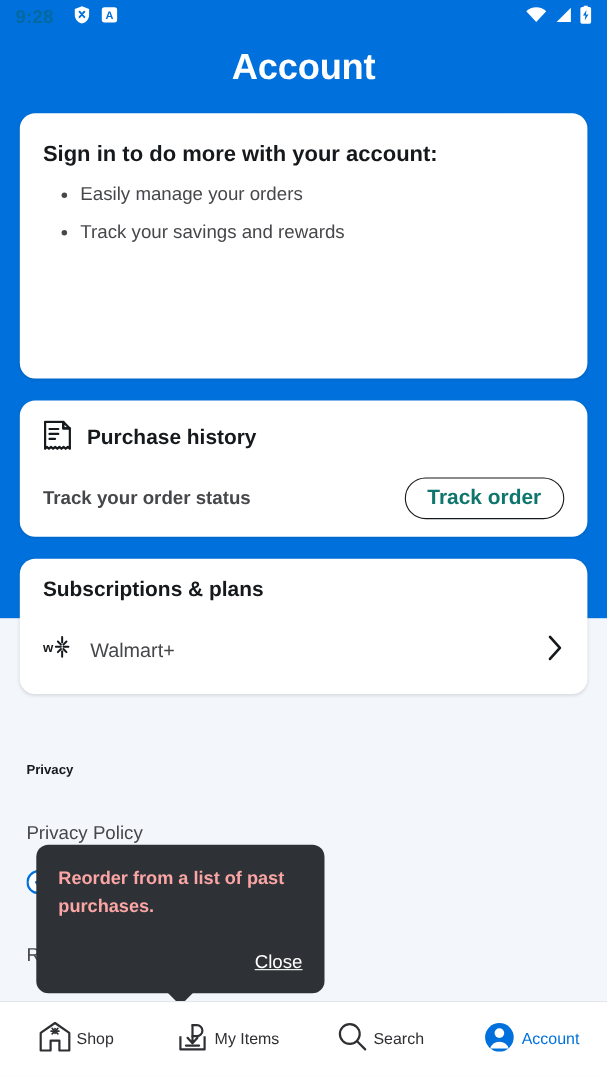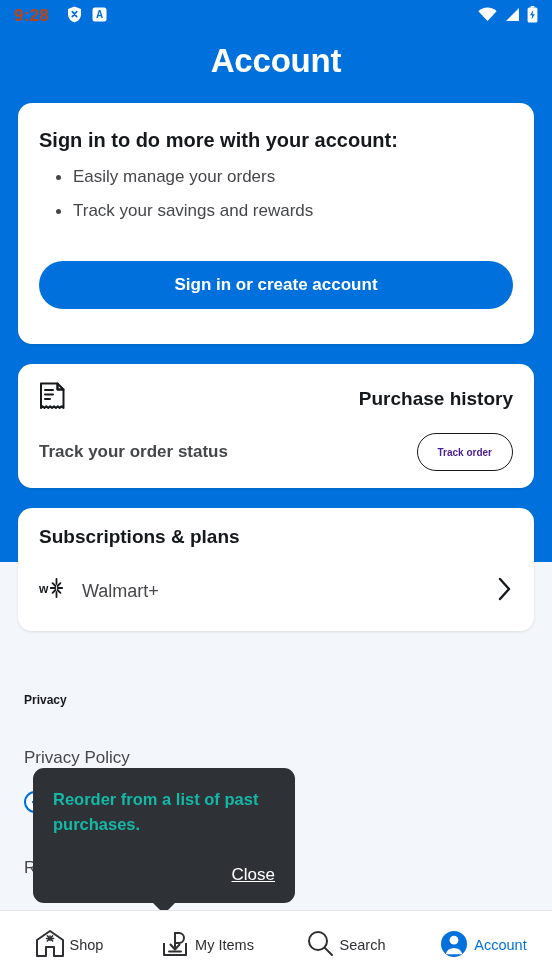--- a/index.html
+++ b/index.html
@@ -16,21 +16,21 @@
     width: 552px; height: 562px;
     background: #0071DC;
   }
 
   
   .statusbar {
     position: absolute; top: 0; left: 0;
     width: 552px; height: 28px;
     display: flex; align-items: center;
     padding: 16px 14px;
-    color: #c2410c;
+    color: #0369a1;
   }
   .sb-time { font-size: 17px; font-weight: 700; letter-spacing: .2px; }
   .sb-left-icons { display: flex; align-items: center; gap: 10px; margin-left: 18px; }
   .sb-spacer { flex: 1; }
   .sb-right-icons { display: flex; align-items: center; gap: 7px; }
 
   
   .page-title {
     position: absolute; top: 42px; left: 0; width: 552px;
     text-align: center;
@@ -66,32 +66,32 @@
     position: absolute; left: 21px; top: 158px;
     width: 474px; height: 48px;
     background: #0071DC; color: #fff;
     border: none; border-radius: 24px;
     font-family: inherit; font-size: 17px; font-weight: 700;
     cursor: pointer;
   }
 
   
   .card-purchase { top: 364px; height: 124px; padding: 18px 21px 0; }
-  .ph-head { display: flex; align-items: center; gap: 13px; justify-content: space-between; }
+  .ph-head { display: flex; align-items: center; gap: 13px; }
   .ph-title { font-size: 19px; font-weight: 700; color: #16191C; }
   .ph-row {
     display: flex; align-items: center; justify-content: space-between;
     margin-top: 18px;
   }
   .ph-sub { font-size: 17px; color: #46474A; font-weight: bold; }
   .track-btn {
     height: 38px; padding: 0 20px;
-    background: #fff; color: #4c1d95;
+    background: #fff; color: #0f766e;
     border: 1.6px solid #16191C; border-radius: 19px;
-    font-family: inherit; font-size: 10px; font-weight: 700;
+    font-family: inherit; font-size: 19px; font-weight: 700;
     cursor: pointer;
   }
 
   
   .card-subs { top: 508px; height: 123px; padding: 18px 21px 0; }
   .subs-title { font-size: 19px; font-weight: 700; color: #16191C; }
   .subs-row {
     display: flex; align-items: center;
     margin-top: 28px;
   }
@@ -109,21 +109,21 @@
 
   
   .tooltip {
     position: absolute; left: 33px; top: 768px;
     width: 262px; height: 135px;
     background: #2E3236;
     border-radius: 11px;
     padding: 19px 20px 0;
     z-index: 30;
   }
-  .tooltip-text { color: #14b8a6; font-size: 16.5px; font-weight: 700; line-height: 1.5; }
+  .tooltip-text { color: #fca5a5; font-size: 16.5px; font-weight: 700; line-height: 1.5; }
   .tooltip-close {
     position: absolute; right: 20px; bottom: 18px;
     color: #fff; font-size: 17px; font-weight: 400;
     text-decoration: underline; background: none; border: none;
     font-family: inherit; cursor: pointer; padding: 0;
   }
   .tooltip-arrow {
     position: absolute; left: 50%; bottom: -11px;
     margin-left: -12px;
     width: 0; height: 0;
@@ -196,21 +196,20 @@
 <div class="page-title">Account</div>
 
 <div class="content">
 
   <div class="card card-signin">
     <div class="signin-title">Sign in to do more with your account:</div>
     <ul class="benefits">
       <li>Easily manage your orders</li>
       <li>Track your savings and rewards</li>
     </ul>
-    <button class="signin-btn">Sign in or create account</button>
   </div>
 
   <div class="card card-purchase">
     <div class="ph-head">
       <span>
         <svg width="27" height="29" viewBox="0 0 27 29">
           <path d="M2 1.5 H18.5 L18.5 7.5 H24.5 V26 L22.6 24.3 L20.7 26 L18.8 24.3 L16.9 26 L15 24.3 L13.1 26 L11.2 24.3 L9.3 26 L7.4 24.3 L5.5 26 L3.6 24.3 L2 26 Z" fill="none" stroke="#16191C" stroke-width="2" stroke-linejoin="round"></path>
           <path d="M18.5 1.5 L24.5 7.5 H18.5 Z" fill="none" stroke="#16191C" stroke-width="2" stroke-linejoin="round"></path>
           <path d="M6 8 H14 M6 12.5 H14 M6 17 H11" stroke="#16191C" stroke-width="2" stroke-linecap="round"></path>
         </svg>

